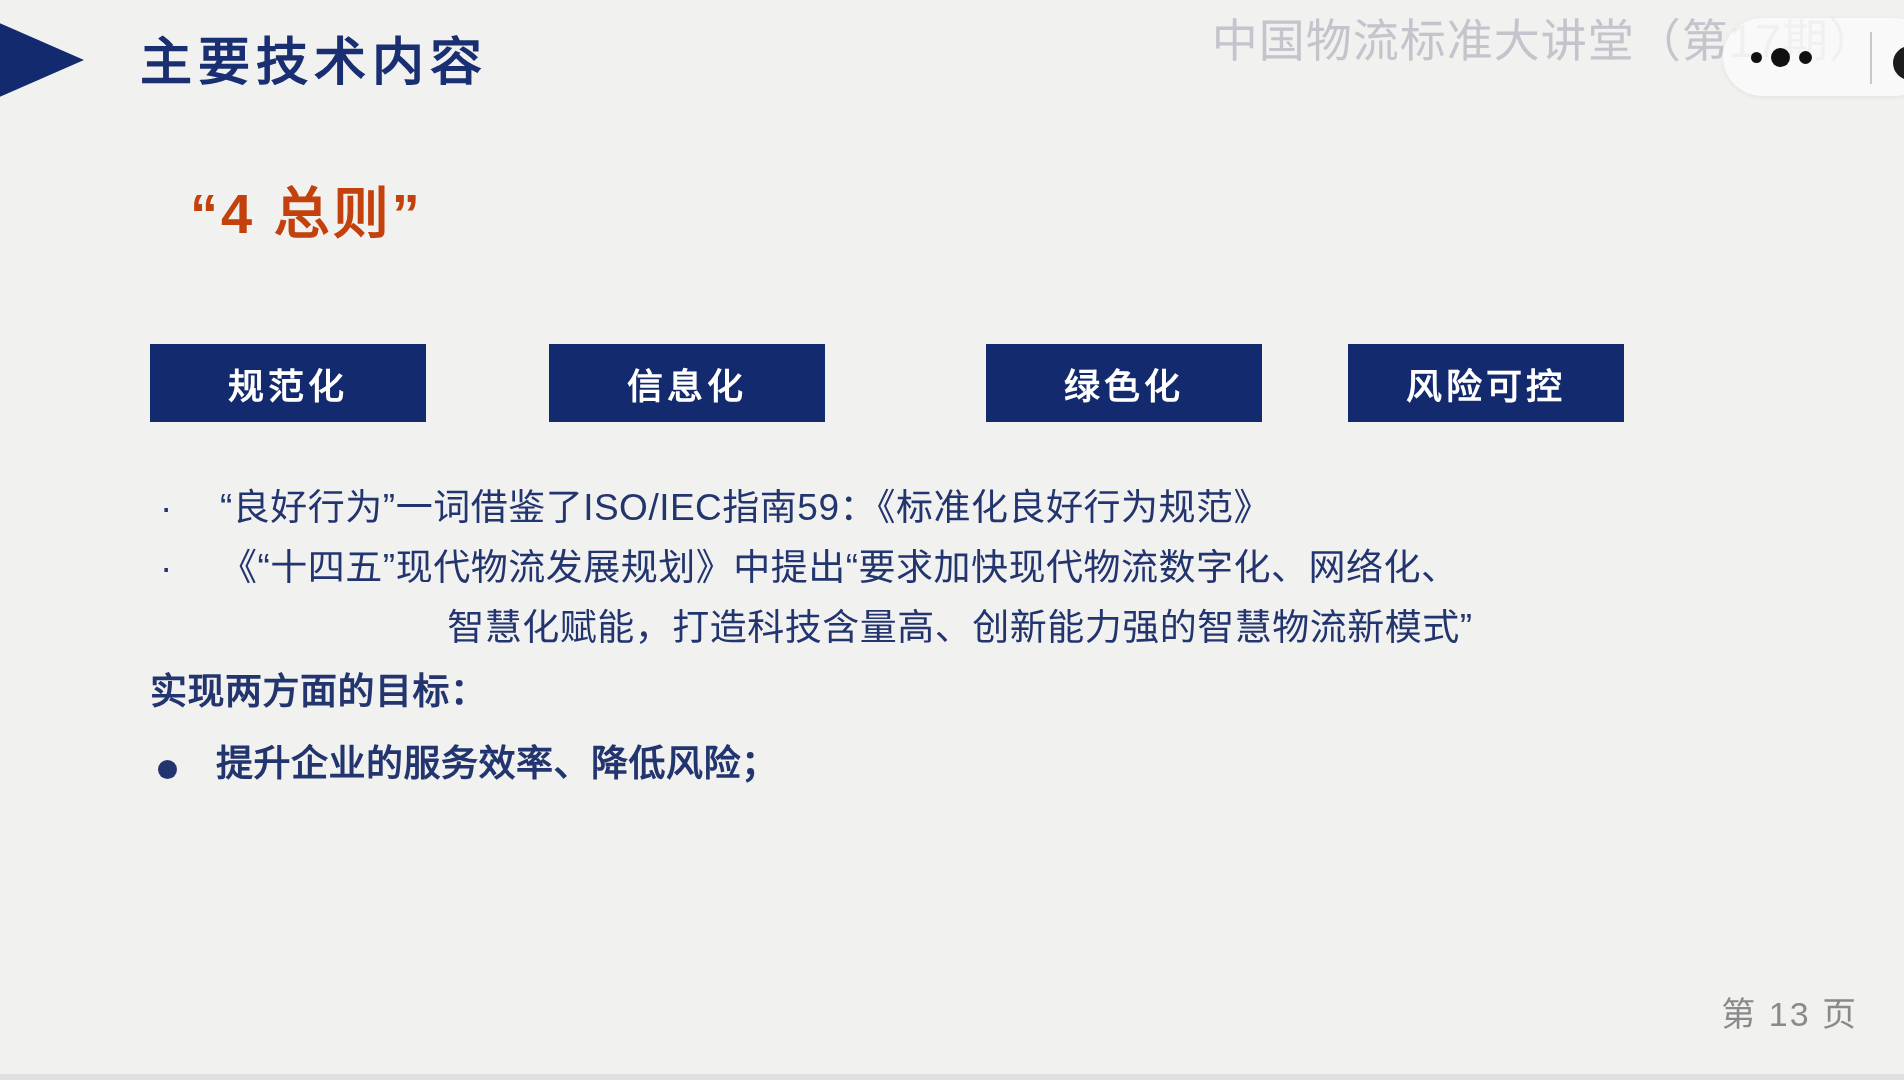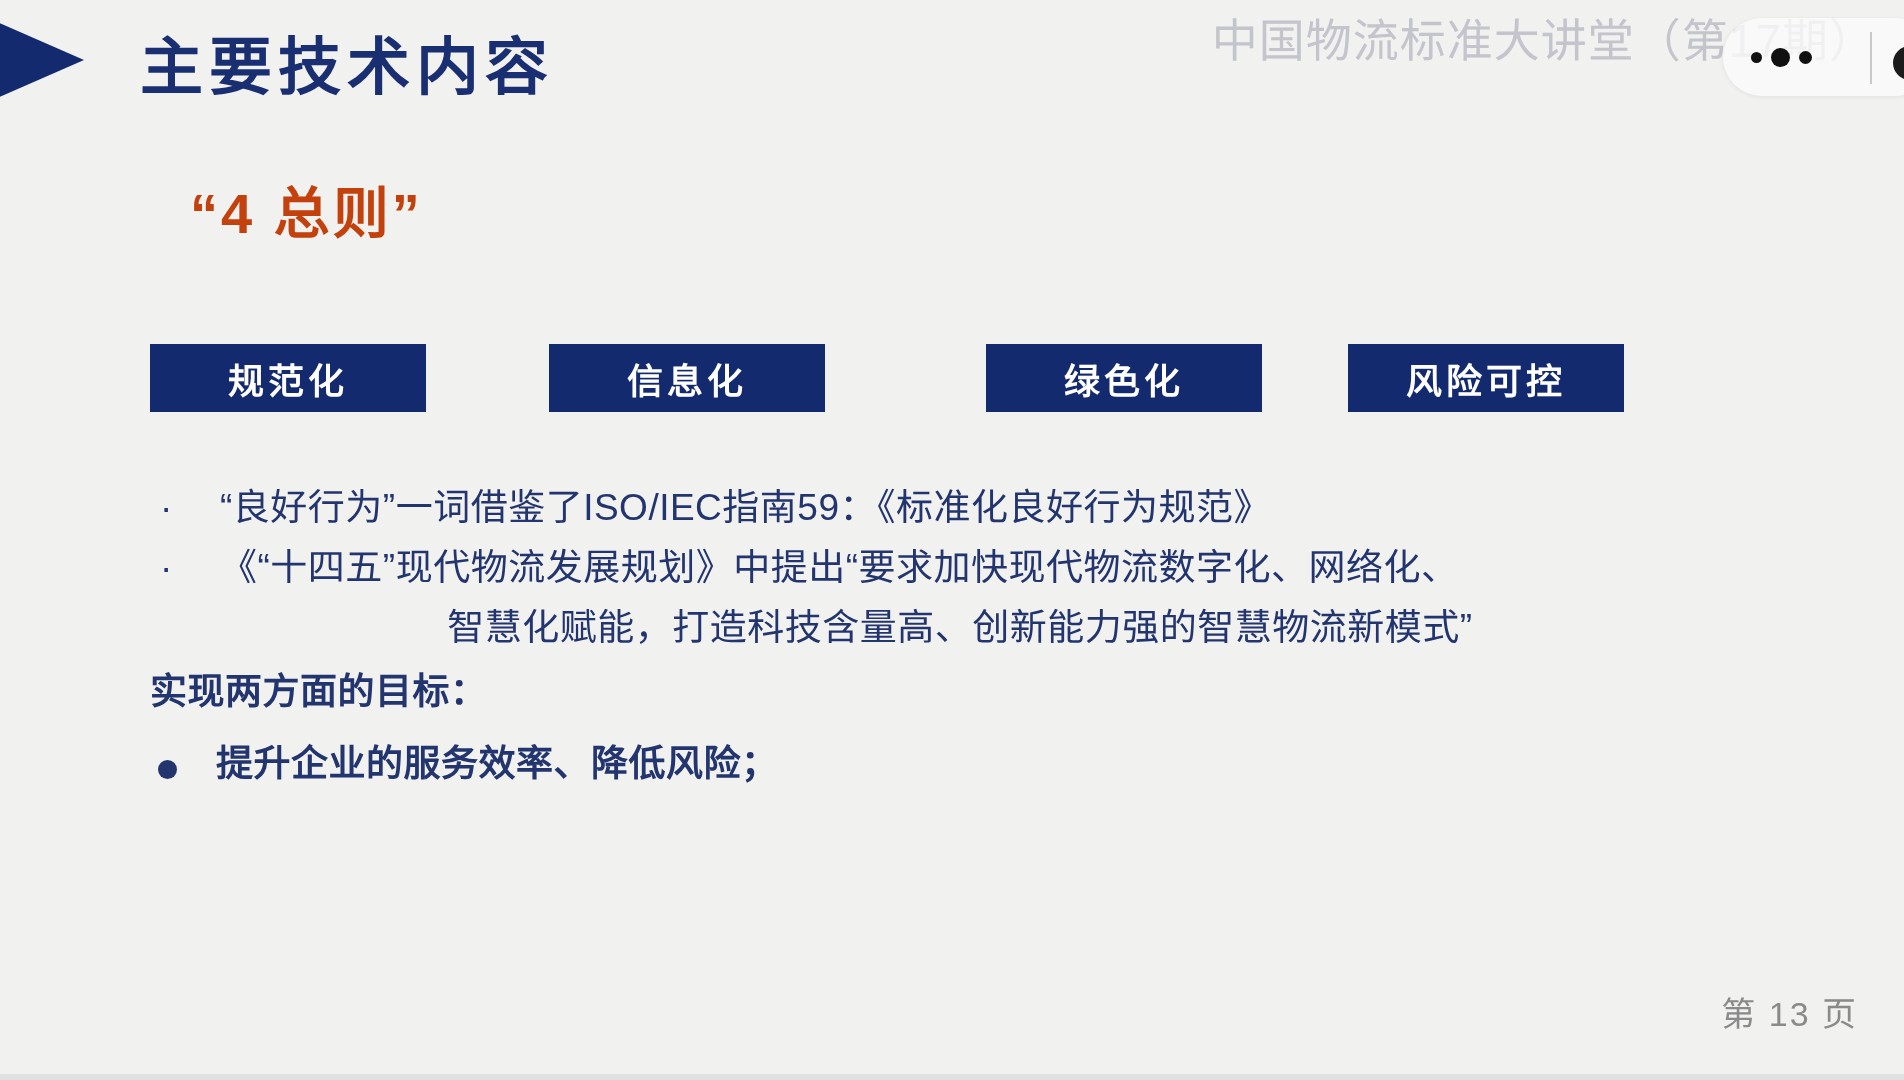--- a/index.html
+++ b/index.html
@@ -32,21 +32,21 @@
     width: 0;
     height: 0;
     border-top: 42px solid transparent;
     border-bottom: 42px solid transparent;
     border-left: 96px solid #142a6e;
   }
   .slide-title {
     position: absolute;
     left: 140px;
     top: 36px;
-    font-size: 63px;
+    font-size: 52px;
     font-weight: bold;
     color: #1a2f72;
     letter-spacing: 6px;
     line-height: 1;
     white-space: nowrap;
   }
   .watermark-title {
     position: absolute;
     right: 28px;
     top: 14px;
@@ -122,21 +122,21 @@
   .pillars {
     position: absolute;
     left: 150px;
     top: 344px;
     width: 1480px;
     height: 86px;
   }
   .pillar {
     position: absolute;
     top: 0;
-    height: 68px;
+    height: 78px;
     background: #142a6e;
     color: #ffffff;
     font-size: 36px;
     font-weight: bold;
     letter-spacing: 4px;
     display: flex;
     align-items: center;
     justify-content: center;
     box-sizing: border-box;
   }

